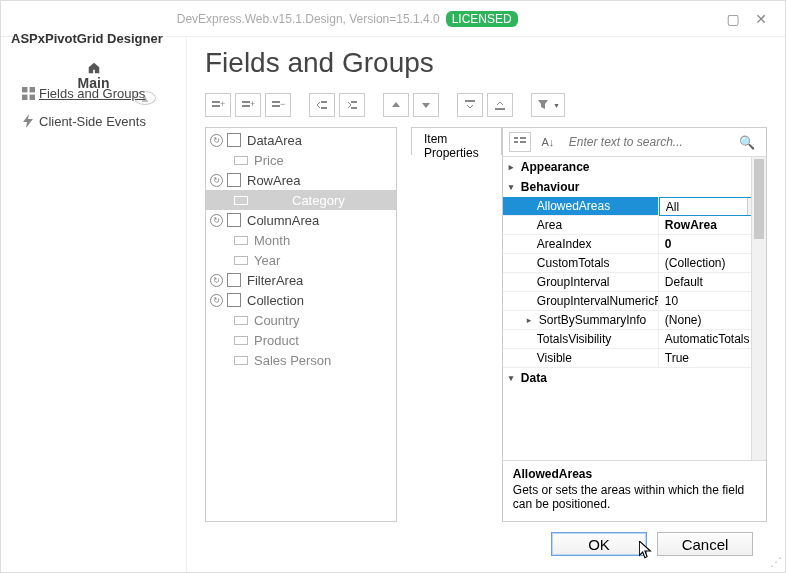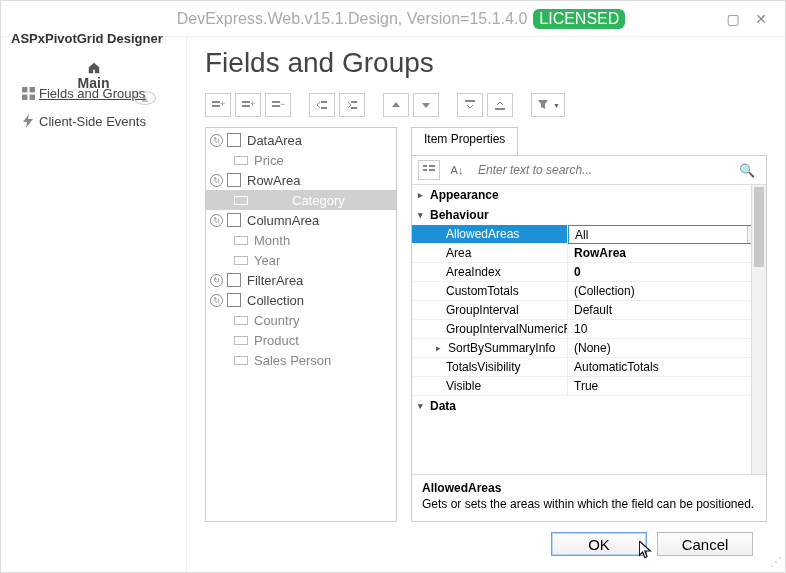--- a/index.html
+++ b/index.html
@@ -1,21 +1,21 @@
 <!DOCTYPE html>
 <html><head>
 <meta charset="utf-8">
 <style>
 * { box-sizing: border-box; margin: 0; padding: 0; font-family: "Segoe UI", Tahoma, sans-serif; }
 body { background: #fff; width: 786px; height: 573px; position: relative; overflow: hidden; }
 .window { width: 786px; height: 573px; border: 1px solid #ddd; display: flex; flex-direction: column; box-shadow: 0 2px 10px rgba(0,0,0,.08);}
 .titlebar { height: 36px; display: flex; align-items: center; padding: 0 10px; border-bottom: 1px solid #eee; }
 .titlebar .title { font-size: 13px; color: #333; font-weight: 600; margin-top: 40px; }
-.titlebar .subtitle { font-size: 16px; color: #aaa; margin-left: 14px; }
-.titlebar .licensed { background: #2eb45b; color: #fff; font-size: 16px; padding: 1px 6px; margin-left: 6px; border-radius: 6px; }
+.titlebar .subtitle { font-size: 12px; color: #aaa; margin-left: 14px; }
+.titlebar .licensed { background: #2eb45b; color: #fff; font-size: 12px; padding: 1px 6px; margin-left: 6px; border-radius: 6px; }
 .titlebar .spacer { flex:1; }
 .titlebar .winbtn { width: 28px; text-align: center; color: #888; font-size: 14px; cursor: pointer; }
 .body { flex:1; display:flex; }
 .sidebar { width: 186px; border-right: 1px solid #eee; padding: 14px 12px; }
 .side-row { display:flex; align-items:center; height:28px; font-size:13px; color:#444; cursor:pointer; }
 .side-row.main { font-weight:600; font-size:14px; }
 .side-row .ico { width:22px; display:inline-flex; align-items:center; justify-content:center; }
 .side-row.sub { margin-left: 4px; }
 .side-row.selected span.txt { text-decoration: underline; }
 .side-row .up-circle { margin-left:auto; width:22px; height:22px; border:1px solid #ccc; border-radius:50%; display:flex; align-items:center; justify-content:center; color:#bbb; font-size:11px;}
@@ -26,21 +26,21 @@
 .toolbar .gap { width:10px; }
 .panes { flex:1; display:flex; gap:14px; min-height:0; }
 .tree { width: 192px; border:1px solid #ccc; background:#fff; overflow:auto; font-size:13px; padding:2px 0; }
 .tree-item { display:flex; align-items:center; height:20px; padding-left:4px; cursor:pointer; color:#444; }
 .tree-item.child { padding-left: 28px; color:#888; }
 .tree-item.child .rect { width:14px; height:9px; border:1px solid #bbb; margin-right:6px; display:inline-block;}
 .tree-item.area .circ { width:13px; height:13px; border:1px solid #888; border-radius:50%; margin-right:4px; display:inline-flex; align-items:center; justify-content:center; font-size:8px; color:#888;}
 .tree-item.area .sq { width:14px; height:14px; border:1px solid #888; margin-right:6px; display:inline-block;}
 .tree-item.selected { background:#d0d0d0; color:#fff;gap:38px; }
 .tree-item.selected .rect { border-color:#fff; }
-.propwrap { flex:1; display:flex; flex-direction:column; min-height:0;}
+.propwrap { flex:1; display:flex; min-height:0;}
 .tabbar { display:flex; height:28px; }
 .tab { border:1px solid #ccc; border-bottom:none; padding:4px 12px; font-size:12px; background:#fff; cursor:pointer; }
 .propbox { flex:1; border:1px solid #ccc; display:flex; flex-direction:column; min-height:0;}
 .prop-top { display:flex; align-items:center; border-bottom:1px solid #ddd; padding:4px 6px; gap:6px;}
 .prop-top .pbtn { width:22px; height:20px; border:1px solid #ccc; display:flex; align-items:center; justify-content:center; font-size:11px; color:#666; cursor:pointer;}
 .prop-top input { flex:1; border:none; outline:none; font-size:12px; padding:3px 4px; font-style:italic; color:#888; }
 .prop-top .srch { color:#888; font-size:13px; cursor:pointer; padding:0 4px;}
 .prop-grid { flex:1; overflow:auto; font-size:12px; position:relative; border-bottom:1px solid #ddd;}
 .prop-scroll {  }
 .cat { display:flex; align-items:center; height:20px; padding-left:6px; font-weight:700; cursor:pointer;}

